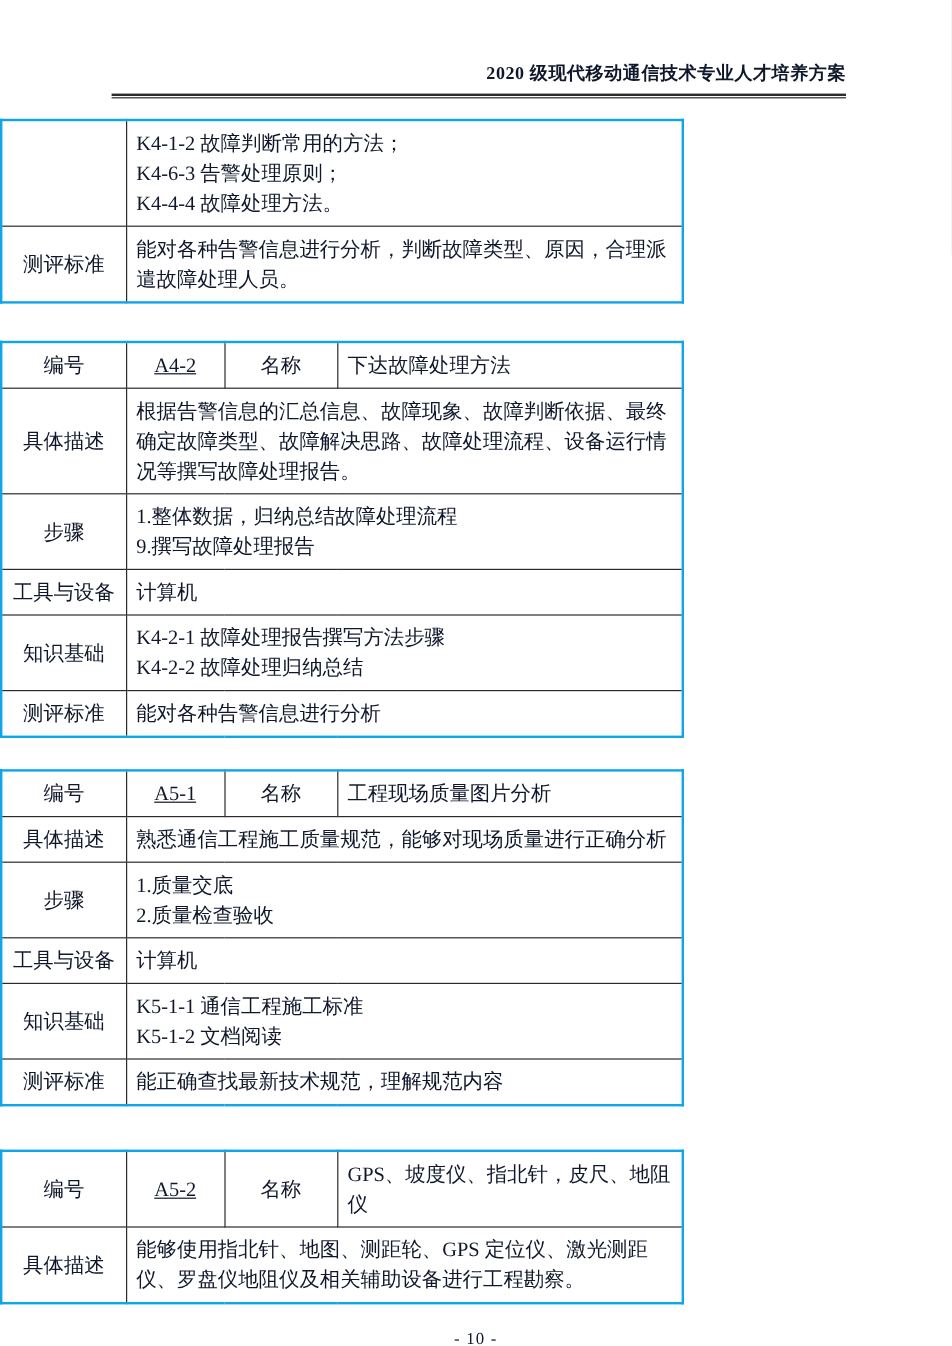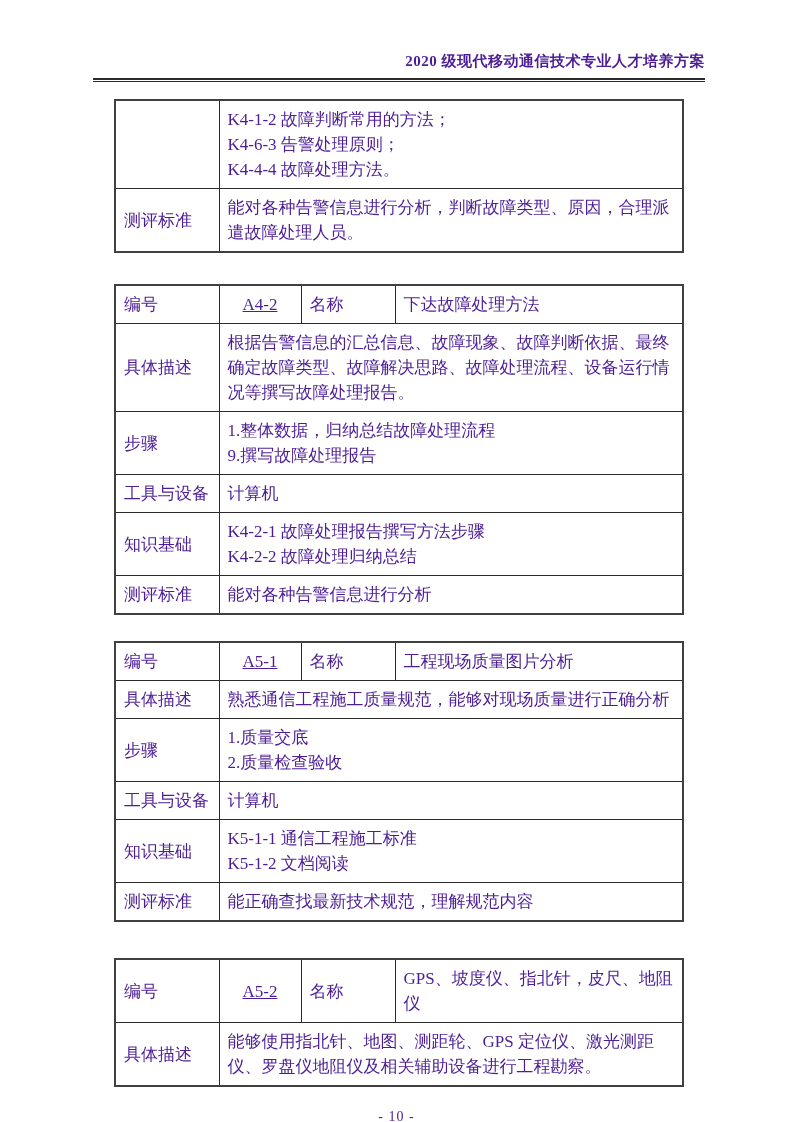--- a/index.html
+++ b/index.html
@@ -2,53 +2,52 @@
 <html><head>
 <meta charset="utf-8">
 <style>
   html,body{margin:0;padding:0;background:#e8e8e8;}
   .page{
     position:relative;
     width:793px;height:1122px;
     margin:0 auto;
     background:#ffffff;
     font-family:"Liberation Serif","DejaVu Serif",serif;
-    color:#4c1d95;
+    color:#0f172a;
     overflow:hidden;
   }
   .header-title{
     margin:52px 88px 0 0;
     text-align:right;
     font-size:15px;
     font-weight:bold;
     letter-spacing:0.5px;
     white-space:nowrap;
   }
   .header-rule{
     margin:7px 88px 0 93px;
     height:1px;
     border-top:2px solid #2b2b2b;
     border-bottom:1px solid #2b2b2b;
   }
   table.doc{
     border-collapse:collapse;
     table-layout:fixed;
-    margin-left:114px;
     width:568px;
-    border:2px solid #404040;
+    border:2px solid #0ea5e9;
   }
   table.doc td{
     border:1px solid #2b2b2b;
     font-size:17px;
     line-height:25px;
     vertical-align:middle;
     padding:6px 8px;
     word-break:break-all;
   }
-  td.label{ text-align:left; padding:6px 2px; }
+  td.label{ text-align:center; padding:6px 2px; }
   td.center{ text-align:center;text-decoration:underline; }
   .t1{ margin-top:17px; }
   .t2{ margin-top:31px; }
   .t3{ margin-top:26px; }
   .t4{ margin-top:36px; }
   .t1 .blank-cell{ height:63px; }
   .footer{
     margin-top:22px;
     text-align:center;
     font-size:14px;

